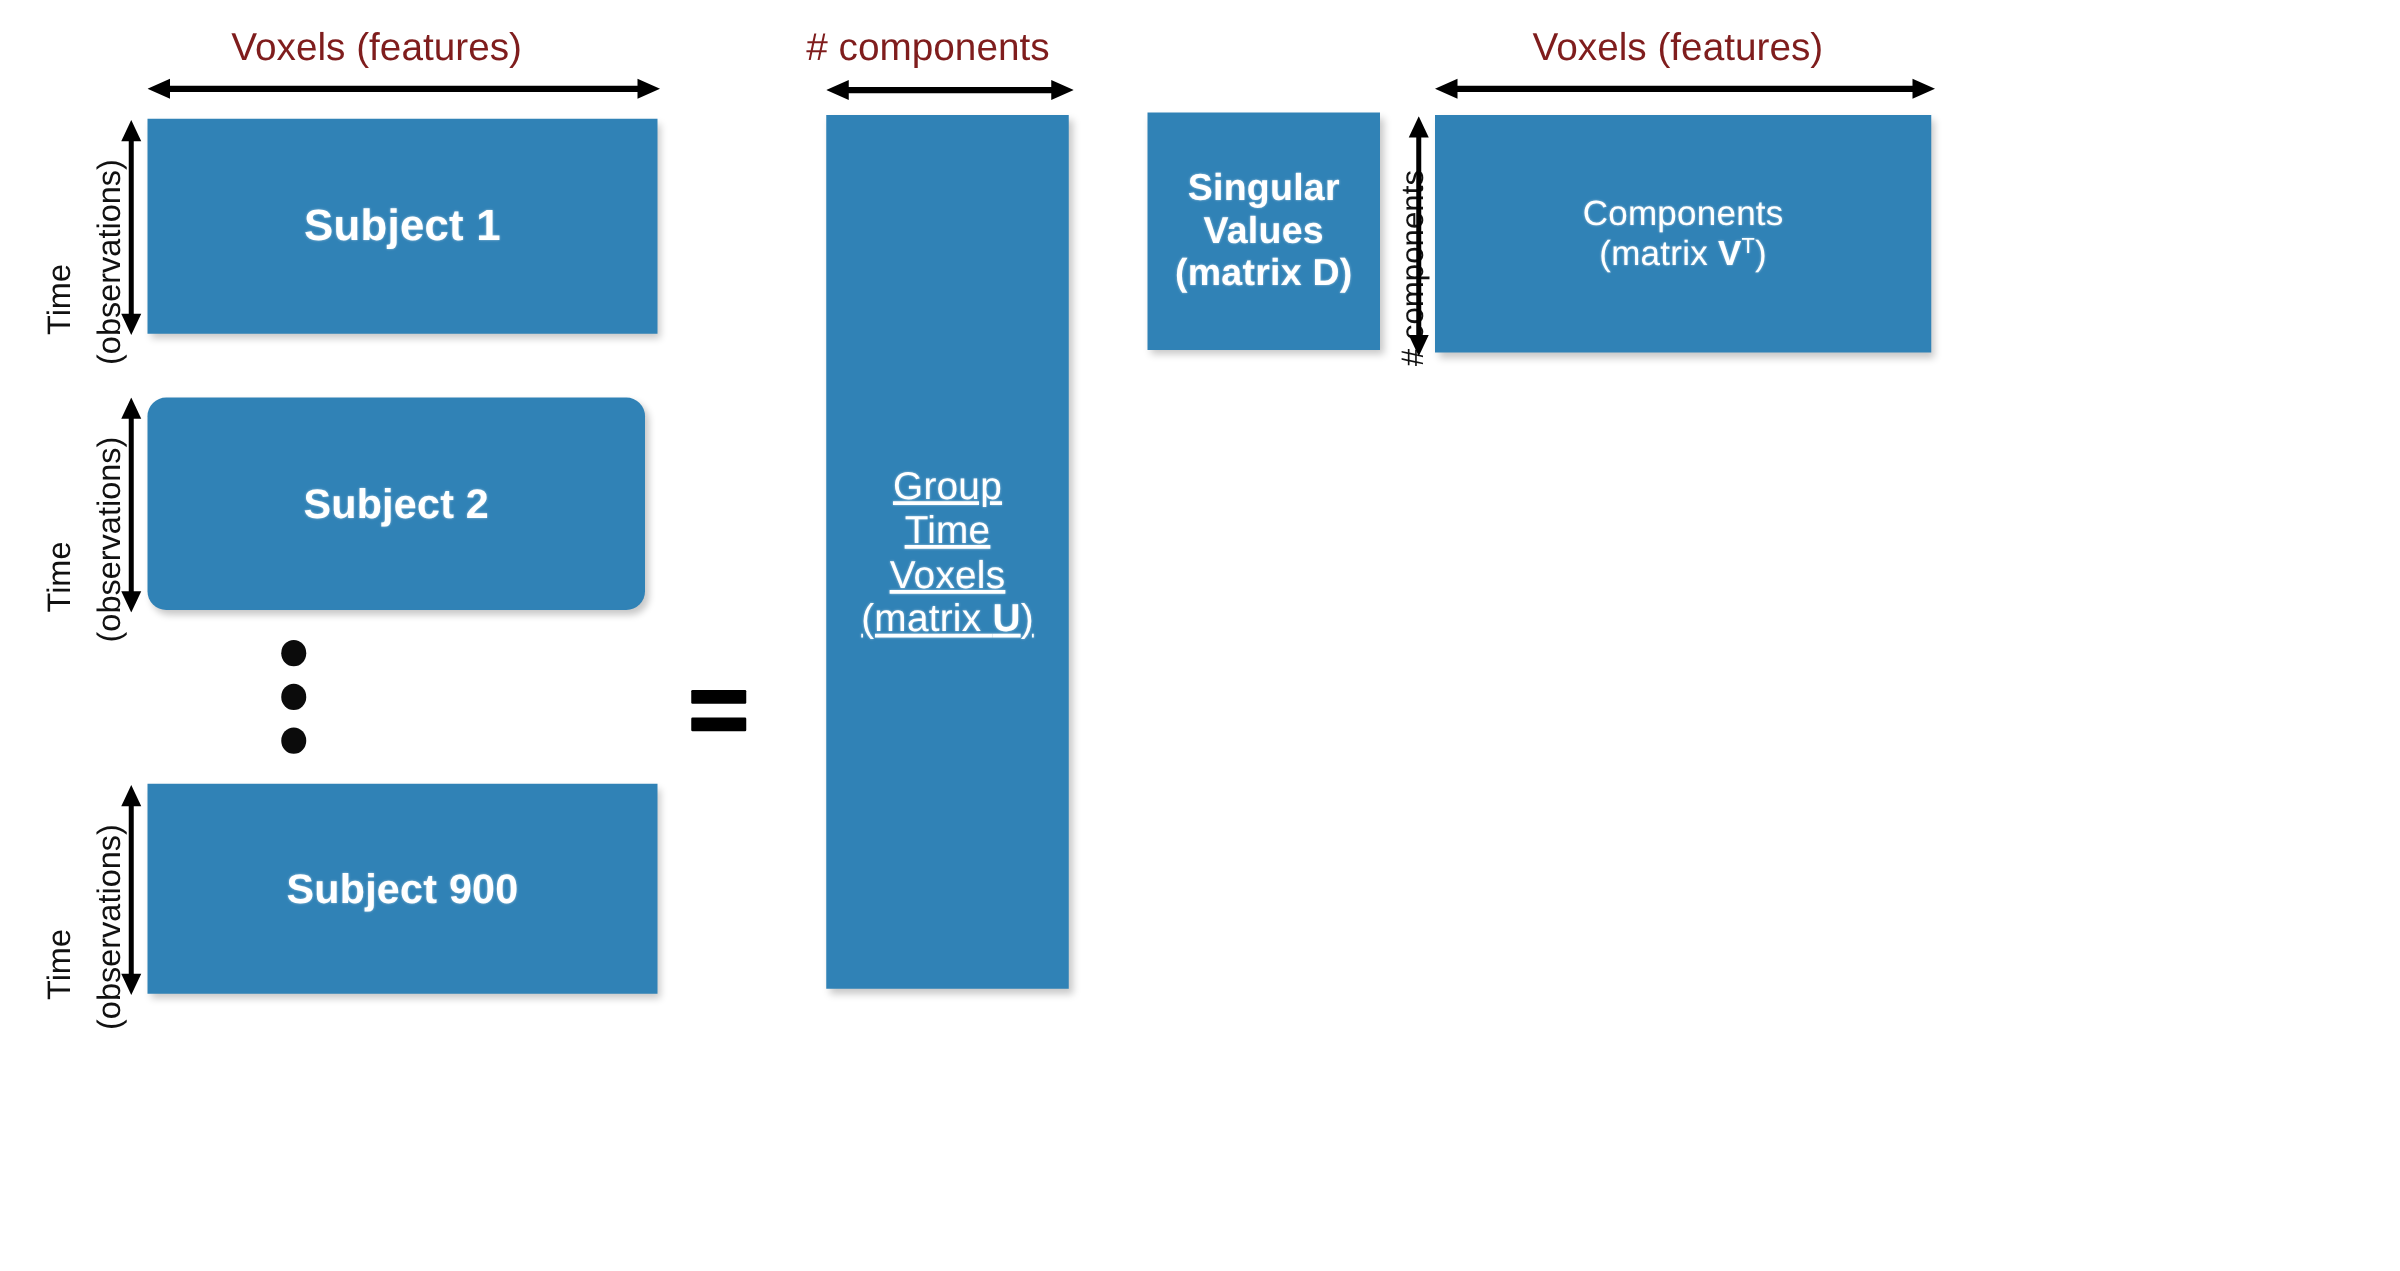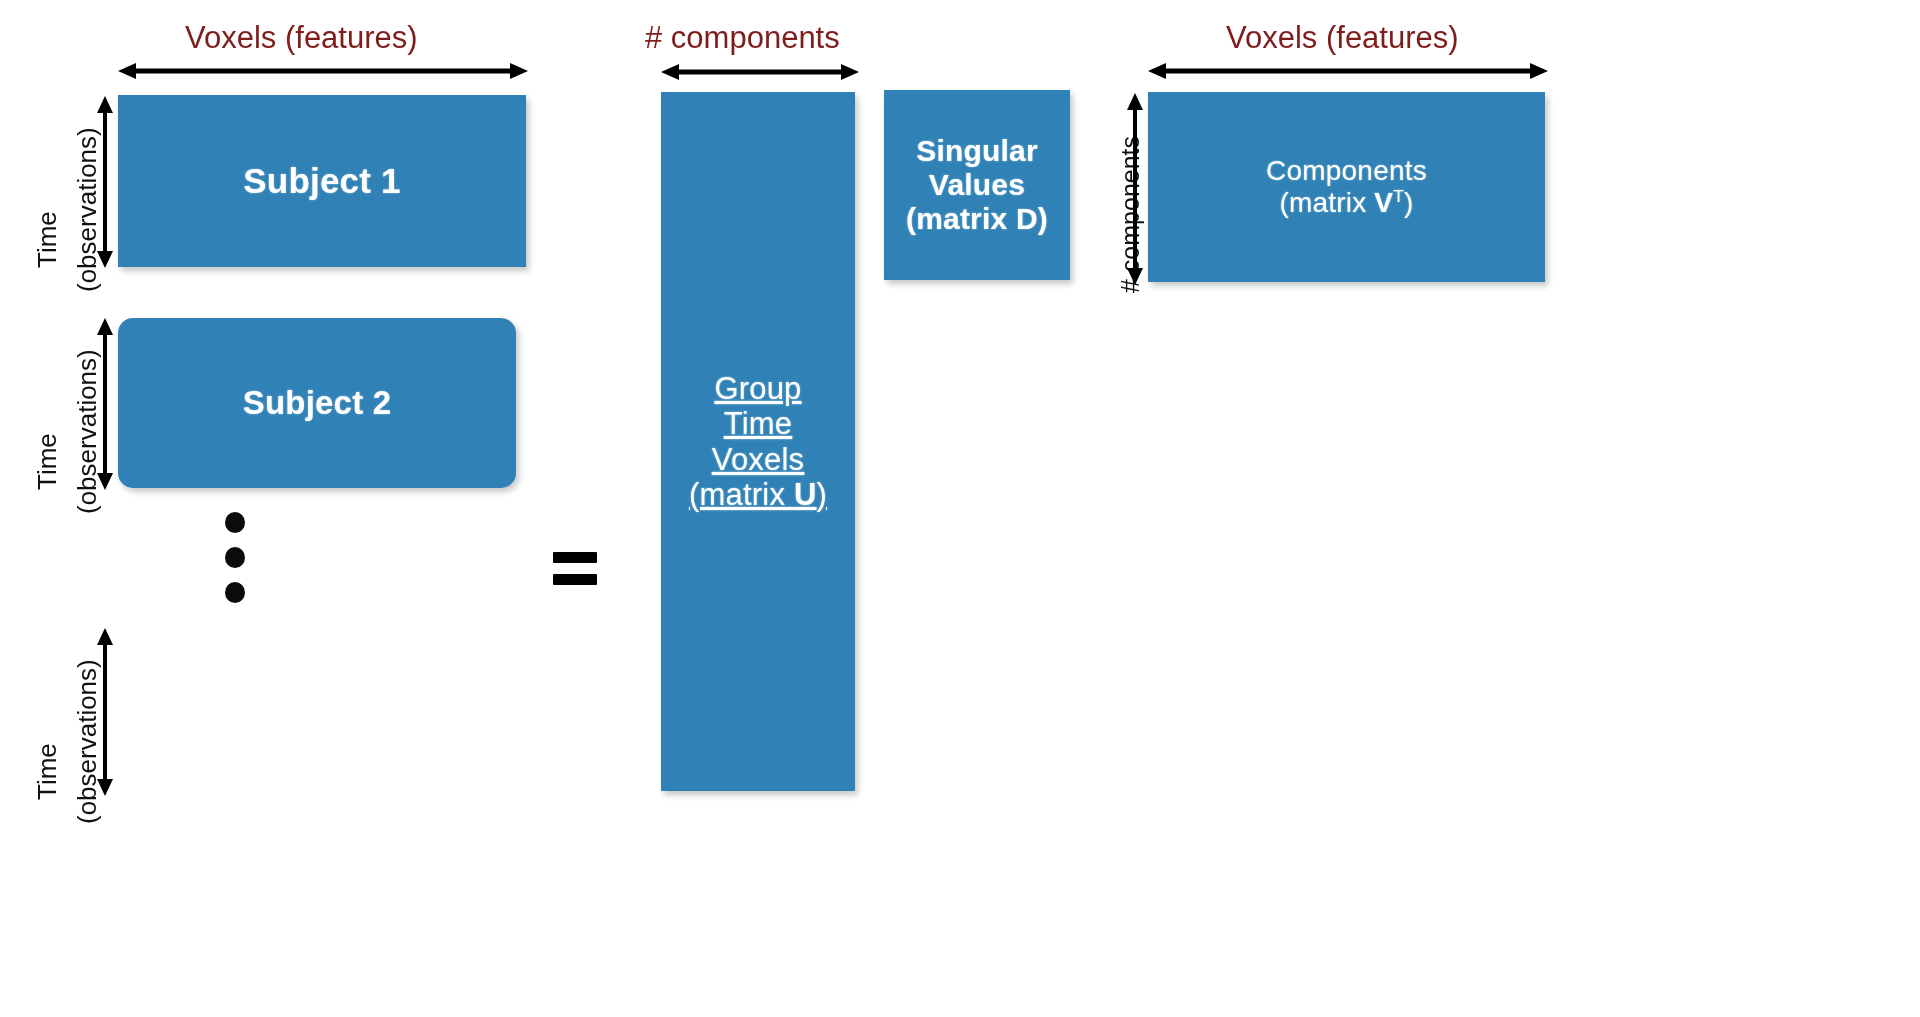--- a/index.html
+++ b/index.html
@@ -157,20 +157,23 @@
   <div class="sidelabel" style="left:74px; top:824px;">(observations)</div>
 
   <div class="varrow" style="left:96px; top:628px; height:168px;">
     <svg width="18" height="168" viewBox="0 0 18 168">
       <line x1="9" y1="9" x2="9" y2="159" stroke="#000" stroke-width="4"></line>
       <polygon points="9,0 1,17 17,17" fill="#000"></polygon>
       <polygon points="9,168 1,151 17,151" fill="#000"></polygon>
     </svg>
   </div>
 
+  <div class="block" style="left:118px; top:627px; width:408px; height:168px;">
+    <span class="blabel" style="font-size:33px; font-weight:bold;">Subject 900</span>
+  </div>
 
   <div class="equals" style="left:553px; top:552px;">
     <div class="bar"></div>
     <div class="bar"></div>
   </div>
 
   <div class="toplabel" style="left:645px; top:22px;"># components</div>
 
   <div class="harrow" style="left:661px; top:63px; width:198px;">
     <svg width="198" height="18" viewBox="0 0 198 18">
@@ -182,21 +185,21 @@
 
   <div class="block" style="left:661px; top:92px; width:194px; height:699px;">
     <span class="blabel" style="font-size:31px;text-decoration:underline;">
       <span>Group</span><br>
       <span>Time</span><br>
       <span>Voxels</span><br>
       <span>(matrix </span><span class="b">U</span><span>)</span>
     </span>
   </div>
 
-  <div class="block bold" style="left:884px; top:90px; width:186px; height:190px;">
+  <div class="block bold" style="left:918px; top:90px; width:186px; height:190px;">
     <span class="blabel" style="font-size:30px;">
       <span>Singular</span><br>
       <span>Values</span><br>
       <span>(matrix </span><span>D</span><span>)</span>
     </span>
   </div>
 
   <div class="toplabel" style="left:1226px; top:22px;">Voxels (features)</div>
 
   <div class="harrow" style="left:1148px; top:62px; width:400px;">

